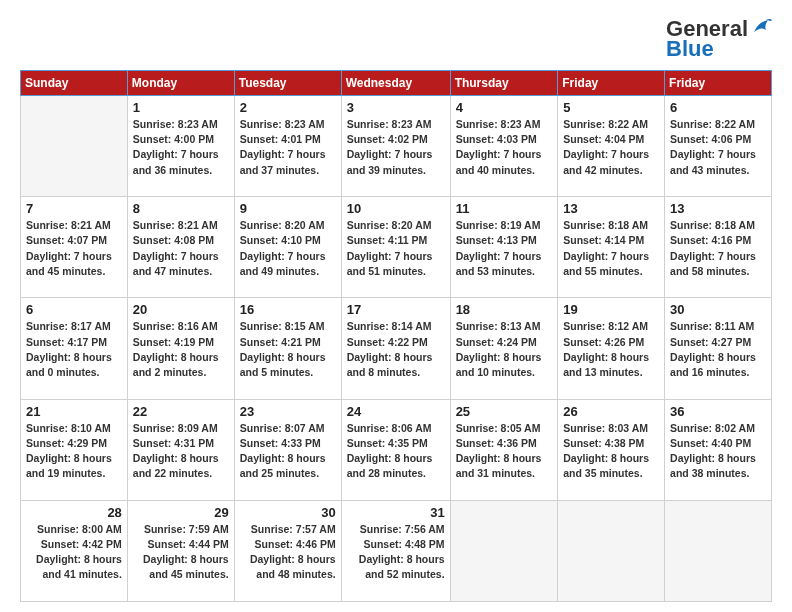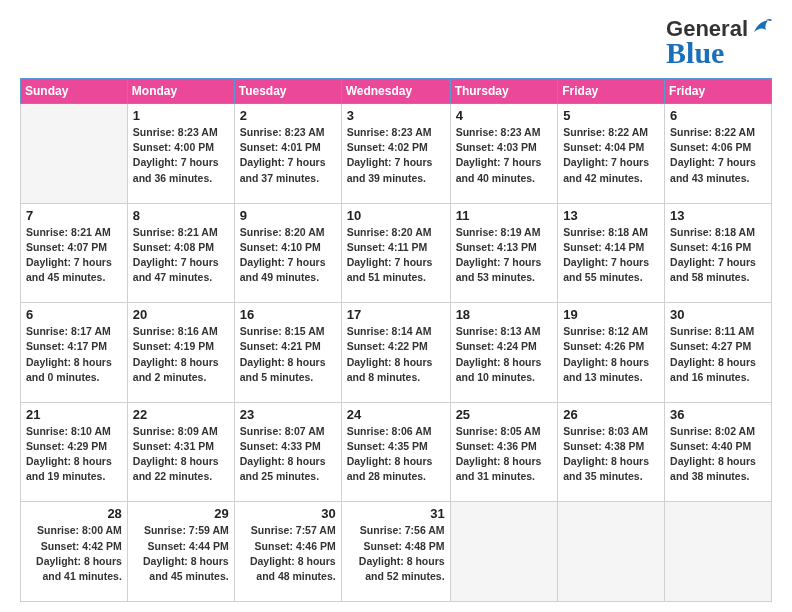--- a/index.html
+++ b/index.html
@@ -46,21 +46,21 @@
       color: #444;
       margin-top: 2px;
     }
     .calendar {
       flex: 1;
       border-collapse: collapse;
       width: 100%;
       font-size: 11px;
     }
     .calendar th {
-      background: #ec4899;
+      background: #b91c1c;
       color: #fff;
       font-size: 12px;
       font-weight: bold;
       padding: 5px 4px;
       text-align: left;
       border: 1px solid #5a9ad4;
     }
     .calendar td {
       border: 1px solid #d0d0d0;
       vertical-align: top;
@@ -97,21 +97,21 @@
 <div class="page">
   <div class="header">
     <div class="logo">
       <div class="logo-row">
         <span style="font-size:22px;font-weight:bold;color:#333;">General</span>
         <svg width="22" height="18" viewBox="0 0 22 18" style="margin-left:2px;margin-top:-4px;">
           <path d="M4 14 Q8 4 18 2 Q14 8 16 12 Q11 8 4 14Z" fill="#1a6fba"></path>
           <path d="M16 2 Q20 0 22 2 Q20 4 18 2Z" fill="#1a6fba"></path>
         </svg>
       </div>
-      <span style="font-size:30px;font-weight:bold;color:#1a6fba;margin-top:-6px;font-family:Liberation Serif, serif;">Blue</span>
+      <span style="font-size:22px;font-weight:bold;color:#1a6fba;margin-top:-6px;">Blue</span>
     </div>
     <div class="title-block">
       <div class="month-title"></div>
       <div class="location"></div>
     </div>
   </div>
 
   <table class="calendar">
     <thead>
       <tr>

